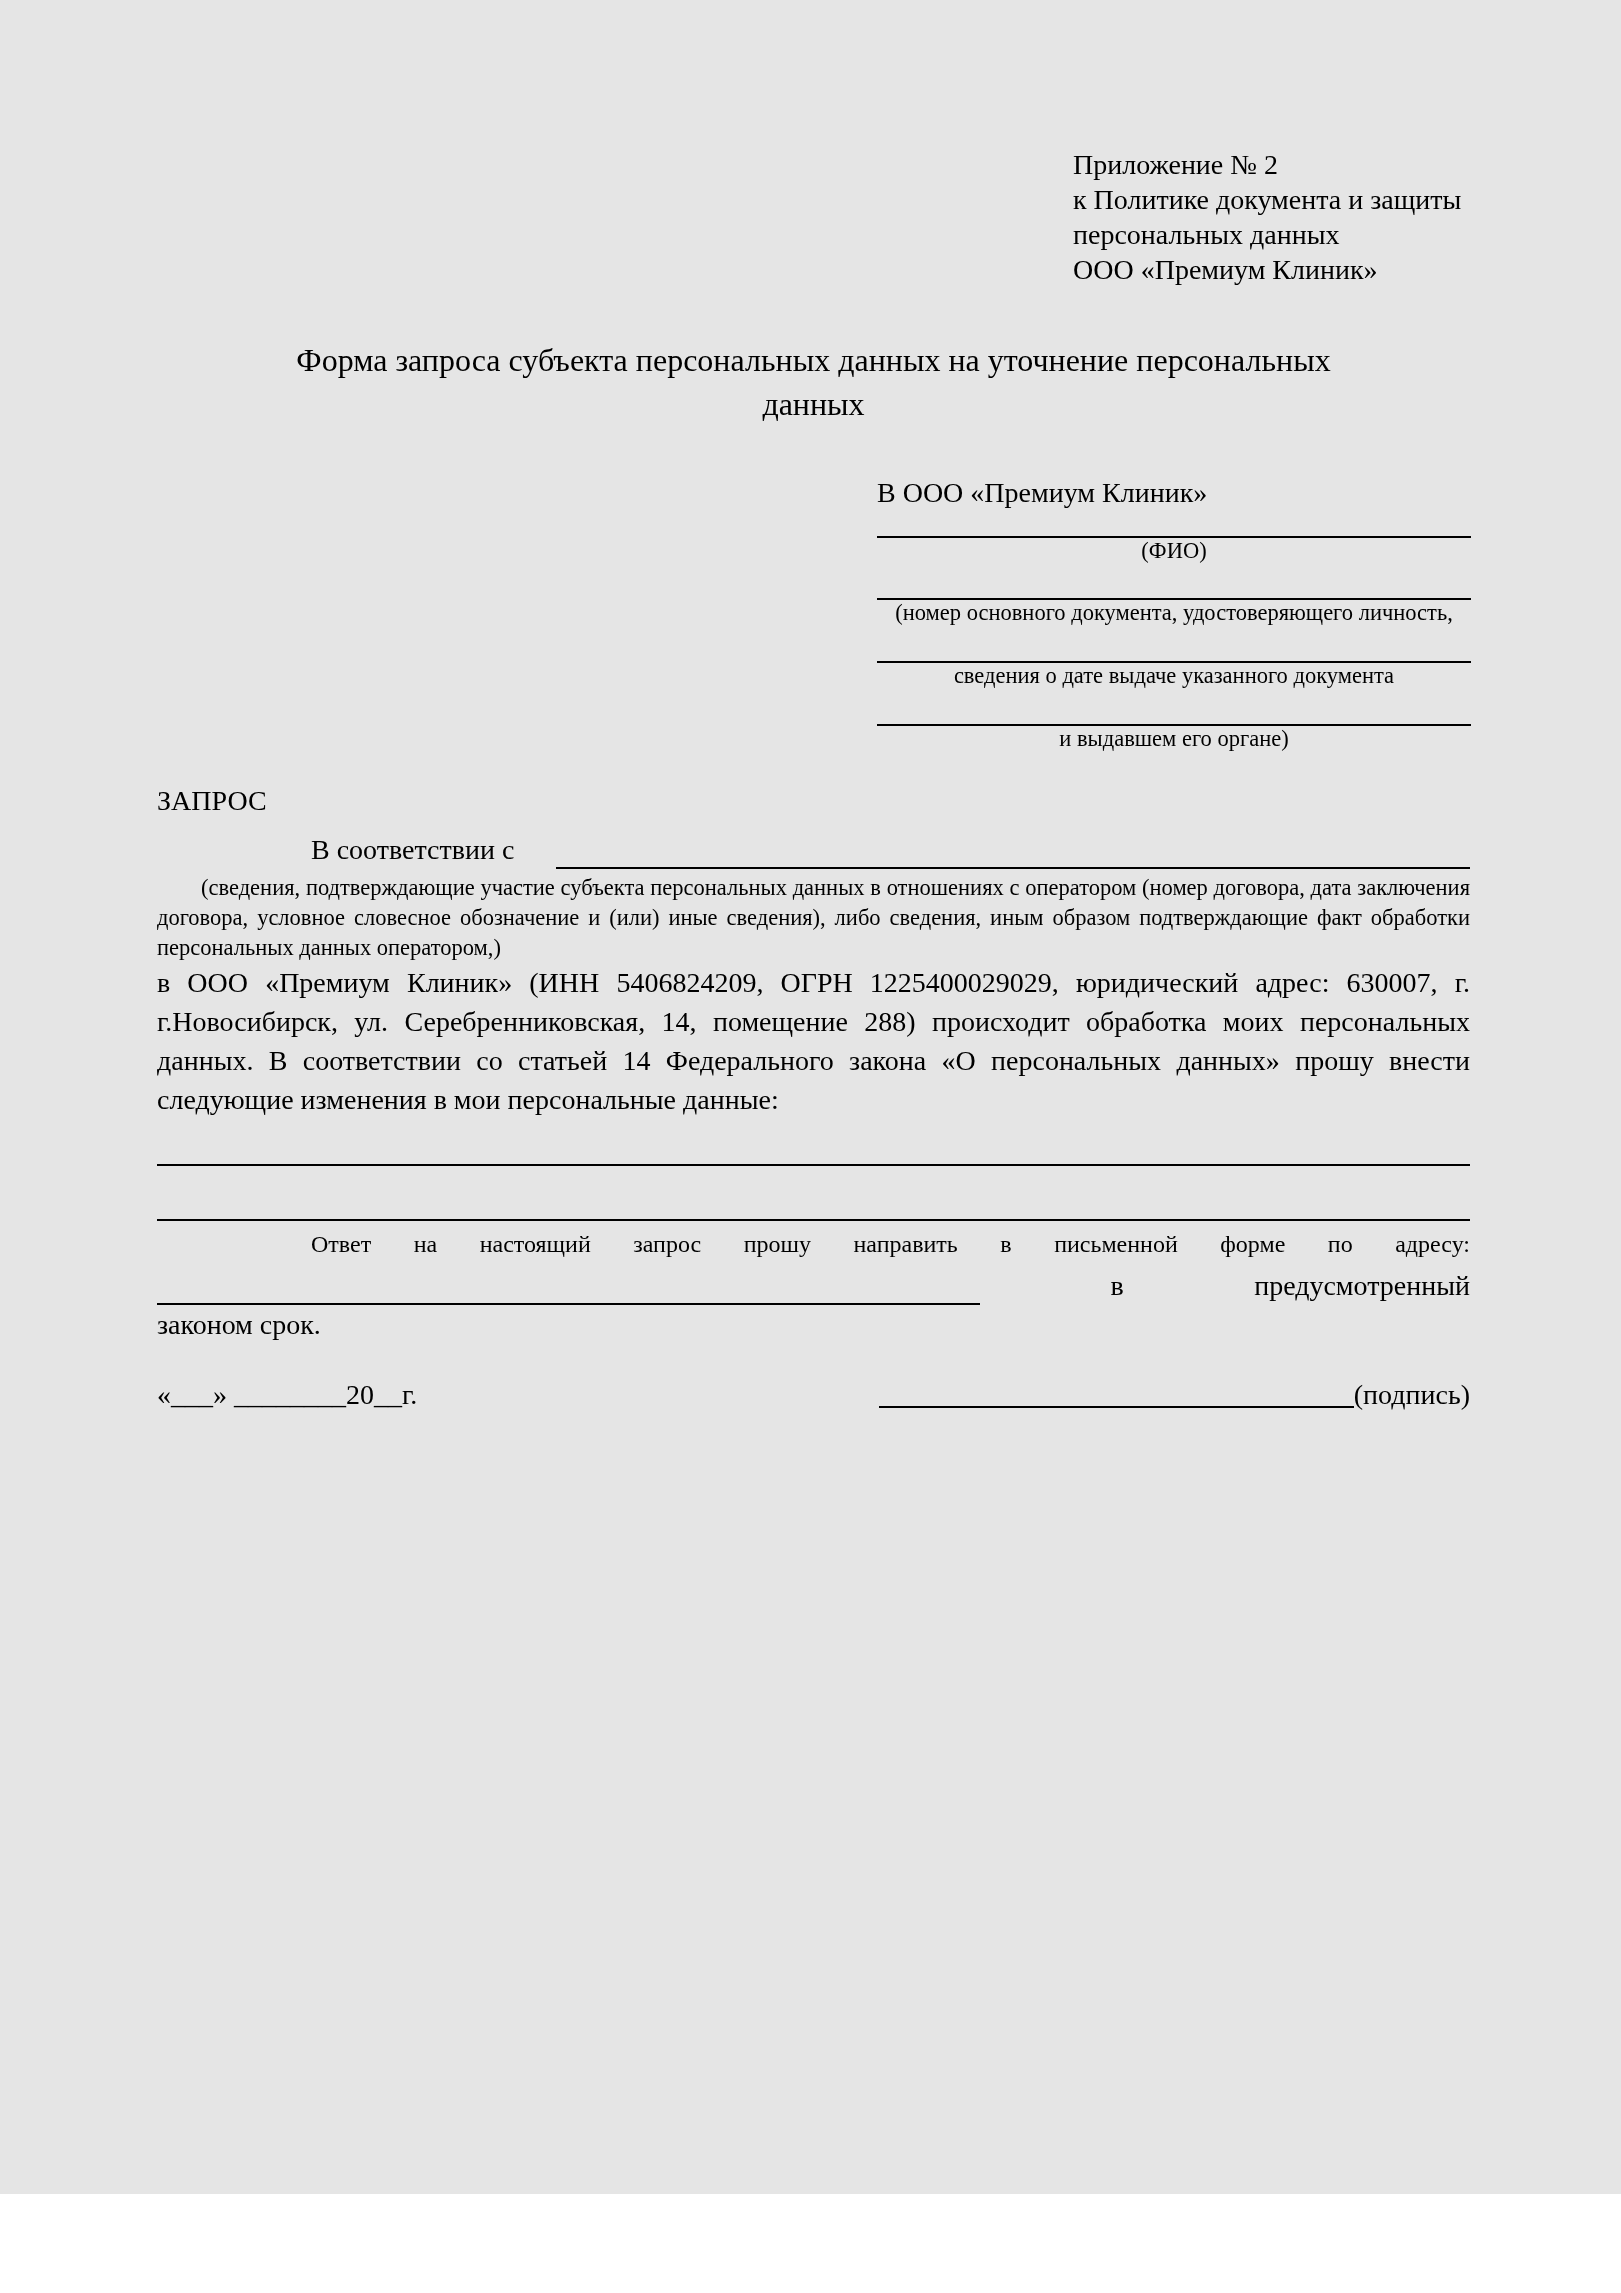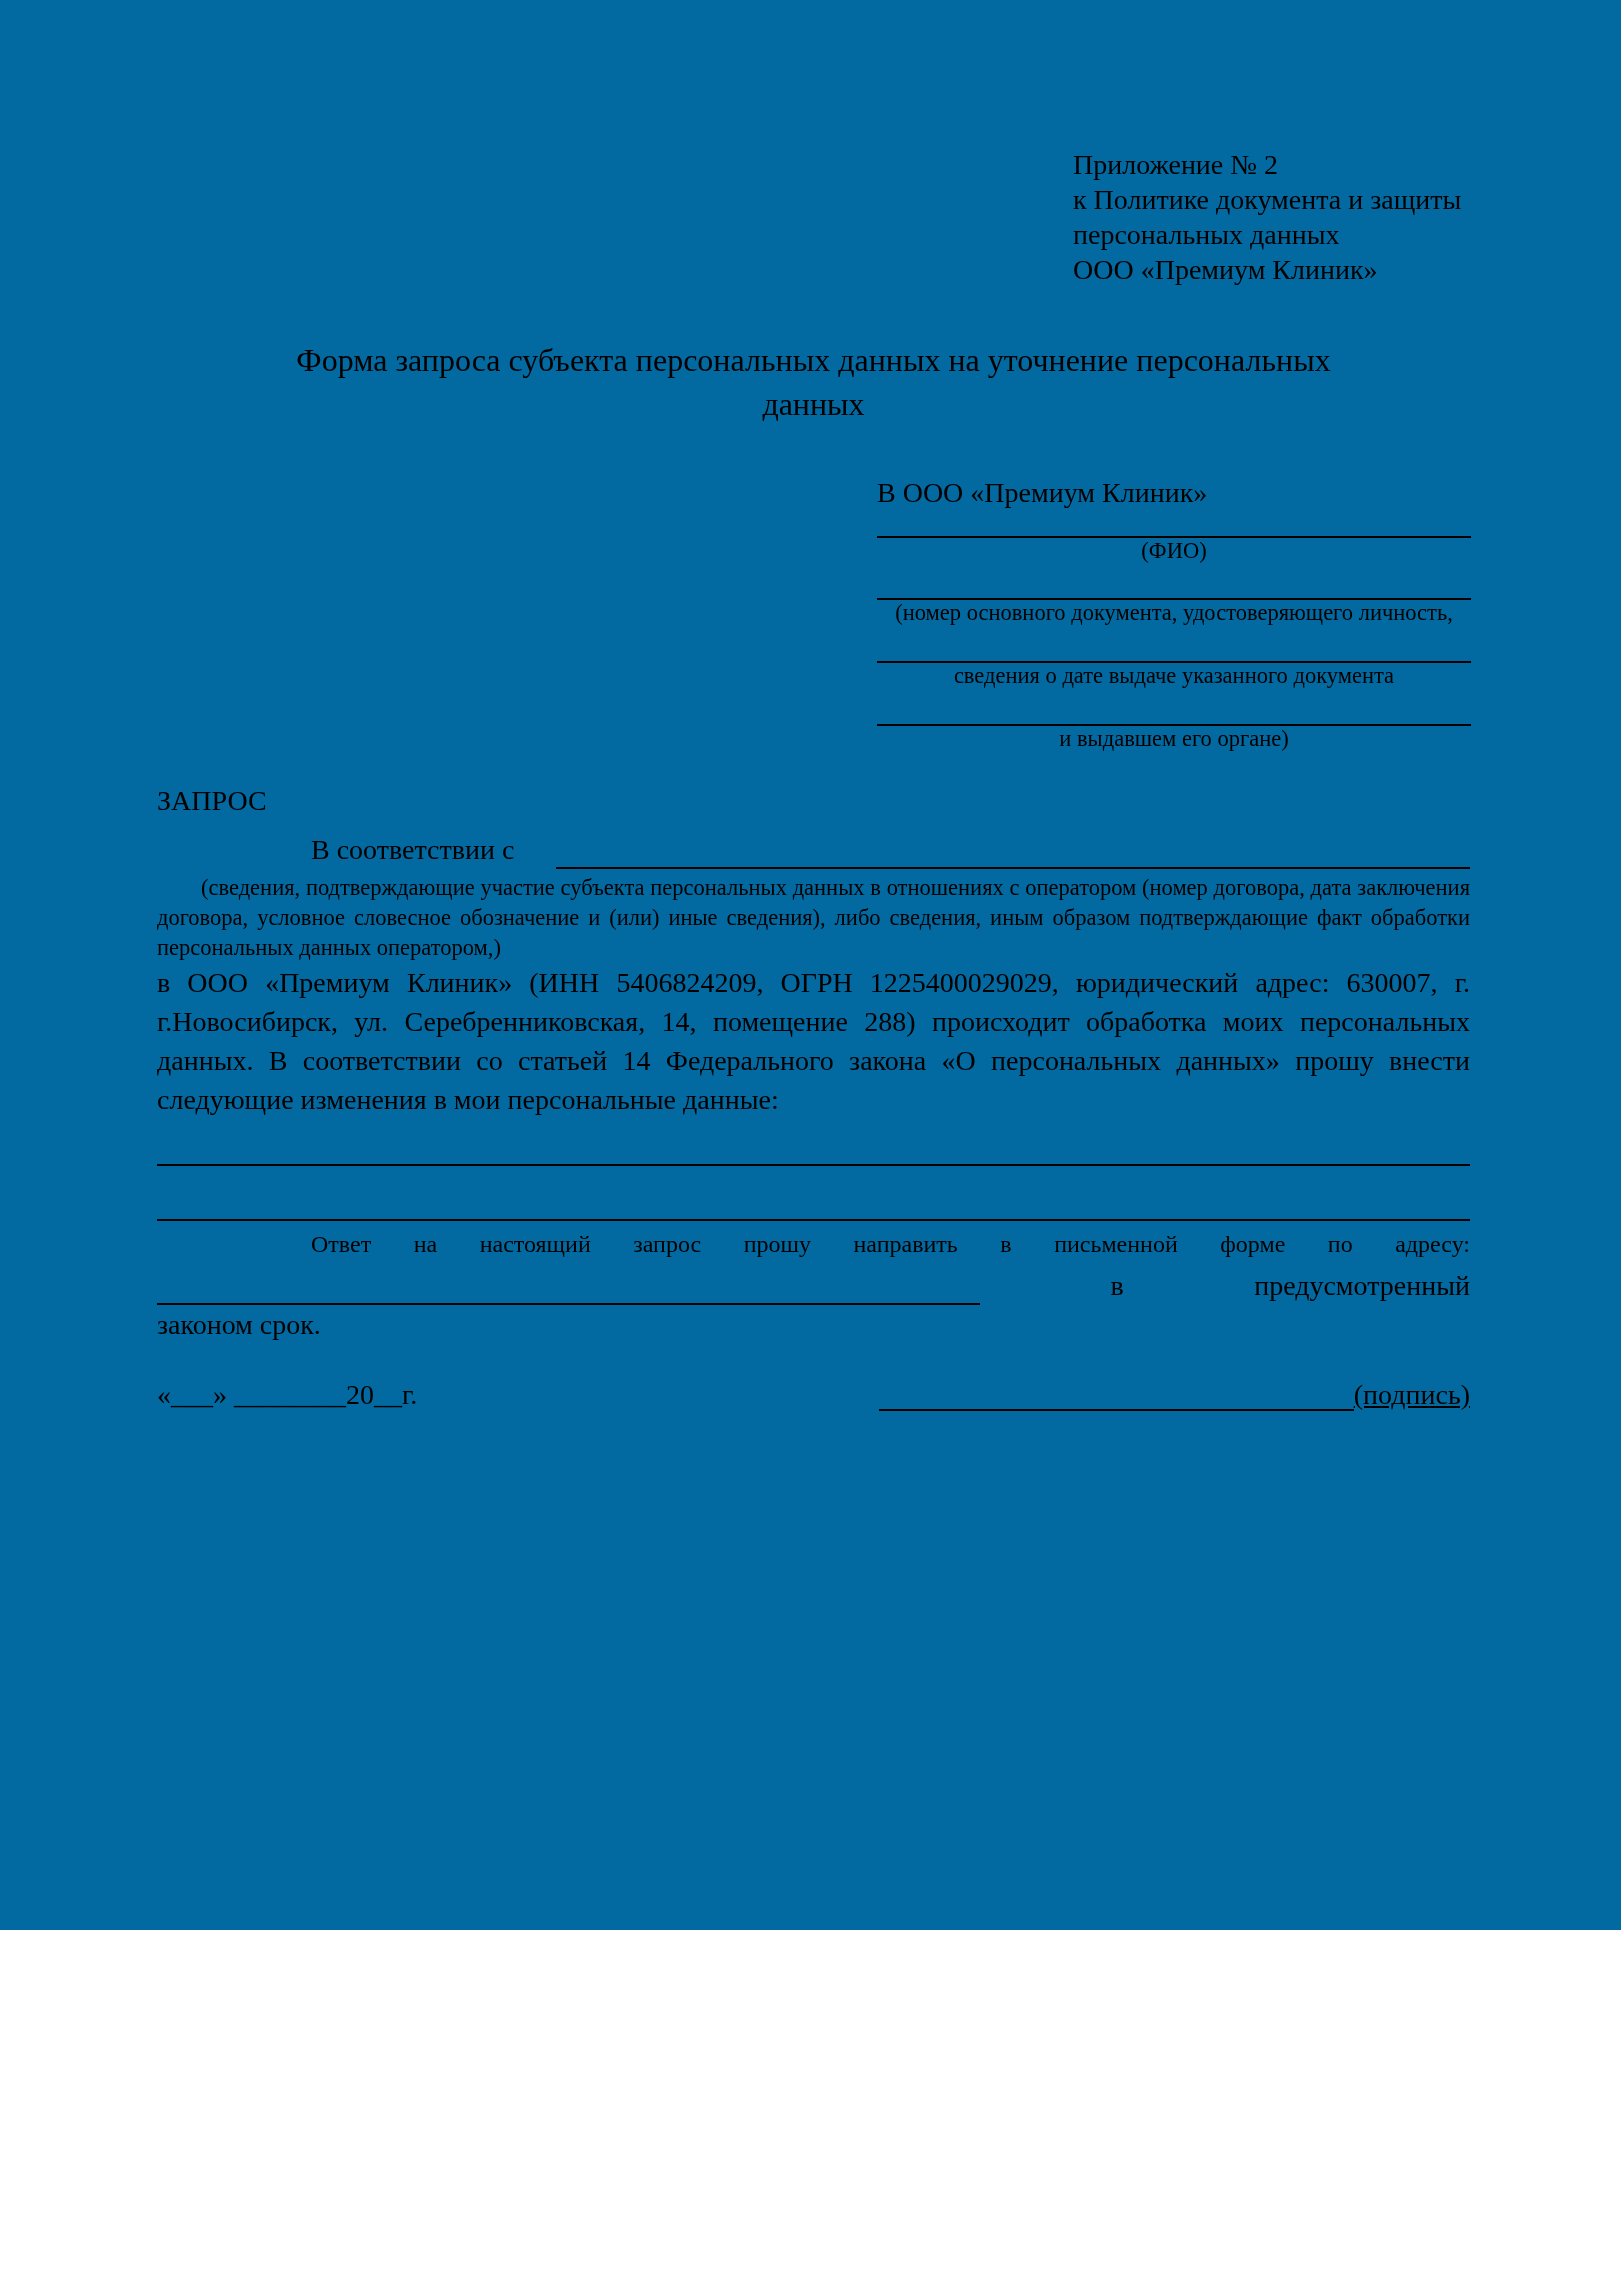--- a/index.html
+++ b/index.html
@@ -1,22 +1,22 @@
 <!DOCTYPE html>
 <html><head>
 <meta charset="utf-8">
 <style>
   * { margin: 0; padding: 0; box-sizing: border-box; }
   html, body { background: #ffffff; }
   body { width: 1621px; }
   .page {
     position: relative;
     width: 1621px;
-    height: 1930px;
-    background: #0369a1;
+    height: 2194px;
+    background: #e5e5e5;
     color: #000000;
     font-family: "Liberation Serif", "DejaVu Serif", serif;
     padding: 147px 151px 0 157px;
   }
   .content { width: 1313px; }
 
   
   .appendix {
     margin-left: 916px;
     font-size: 28px;
@@ -115,21 +115,21 @@
 
   .footer-row {
     margin-top: 31px;
     display: flex;
     justify-content: space-between;
     align-items: flex-end;
     font-size: 28px;
     line-height: 39px;
     gap: 9px;
   }
-  .sig-group { display: flex; align-items: center; text-decoration: underline; }
+  .sig-group { display: flex; align-items: flex-start; }
   .sig-line { width: 475px; border-bottom: 2.9px solid #000; height: 33px; }
 </style>
 </head>
 <body>
 
 <div class="page">
   <div class="content">
 
     <div class="appendix">
       <div>Приложение № 2</div>

